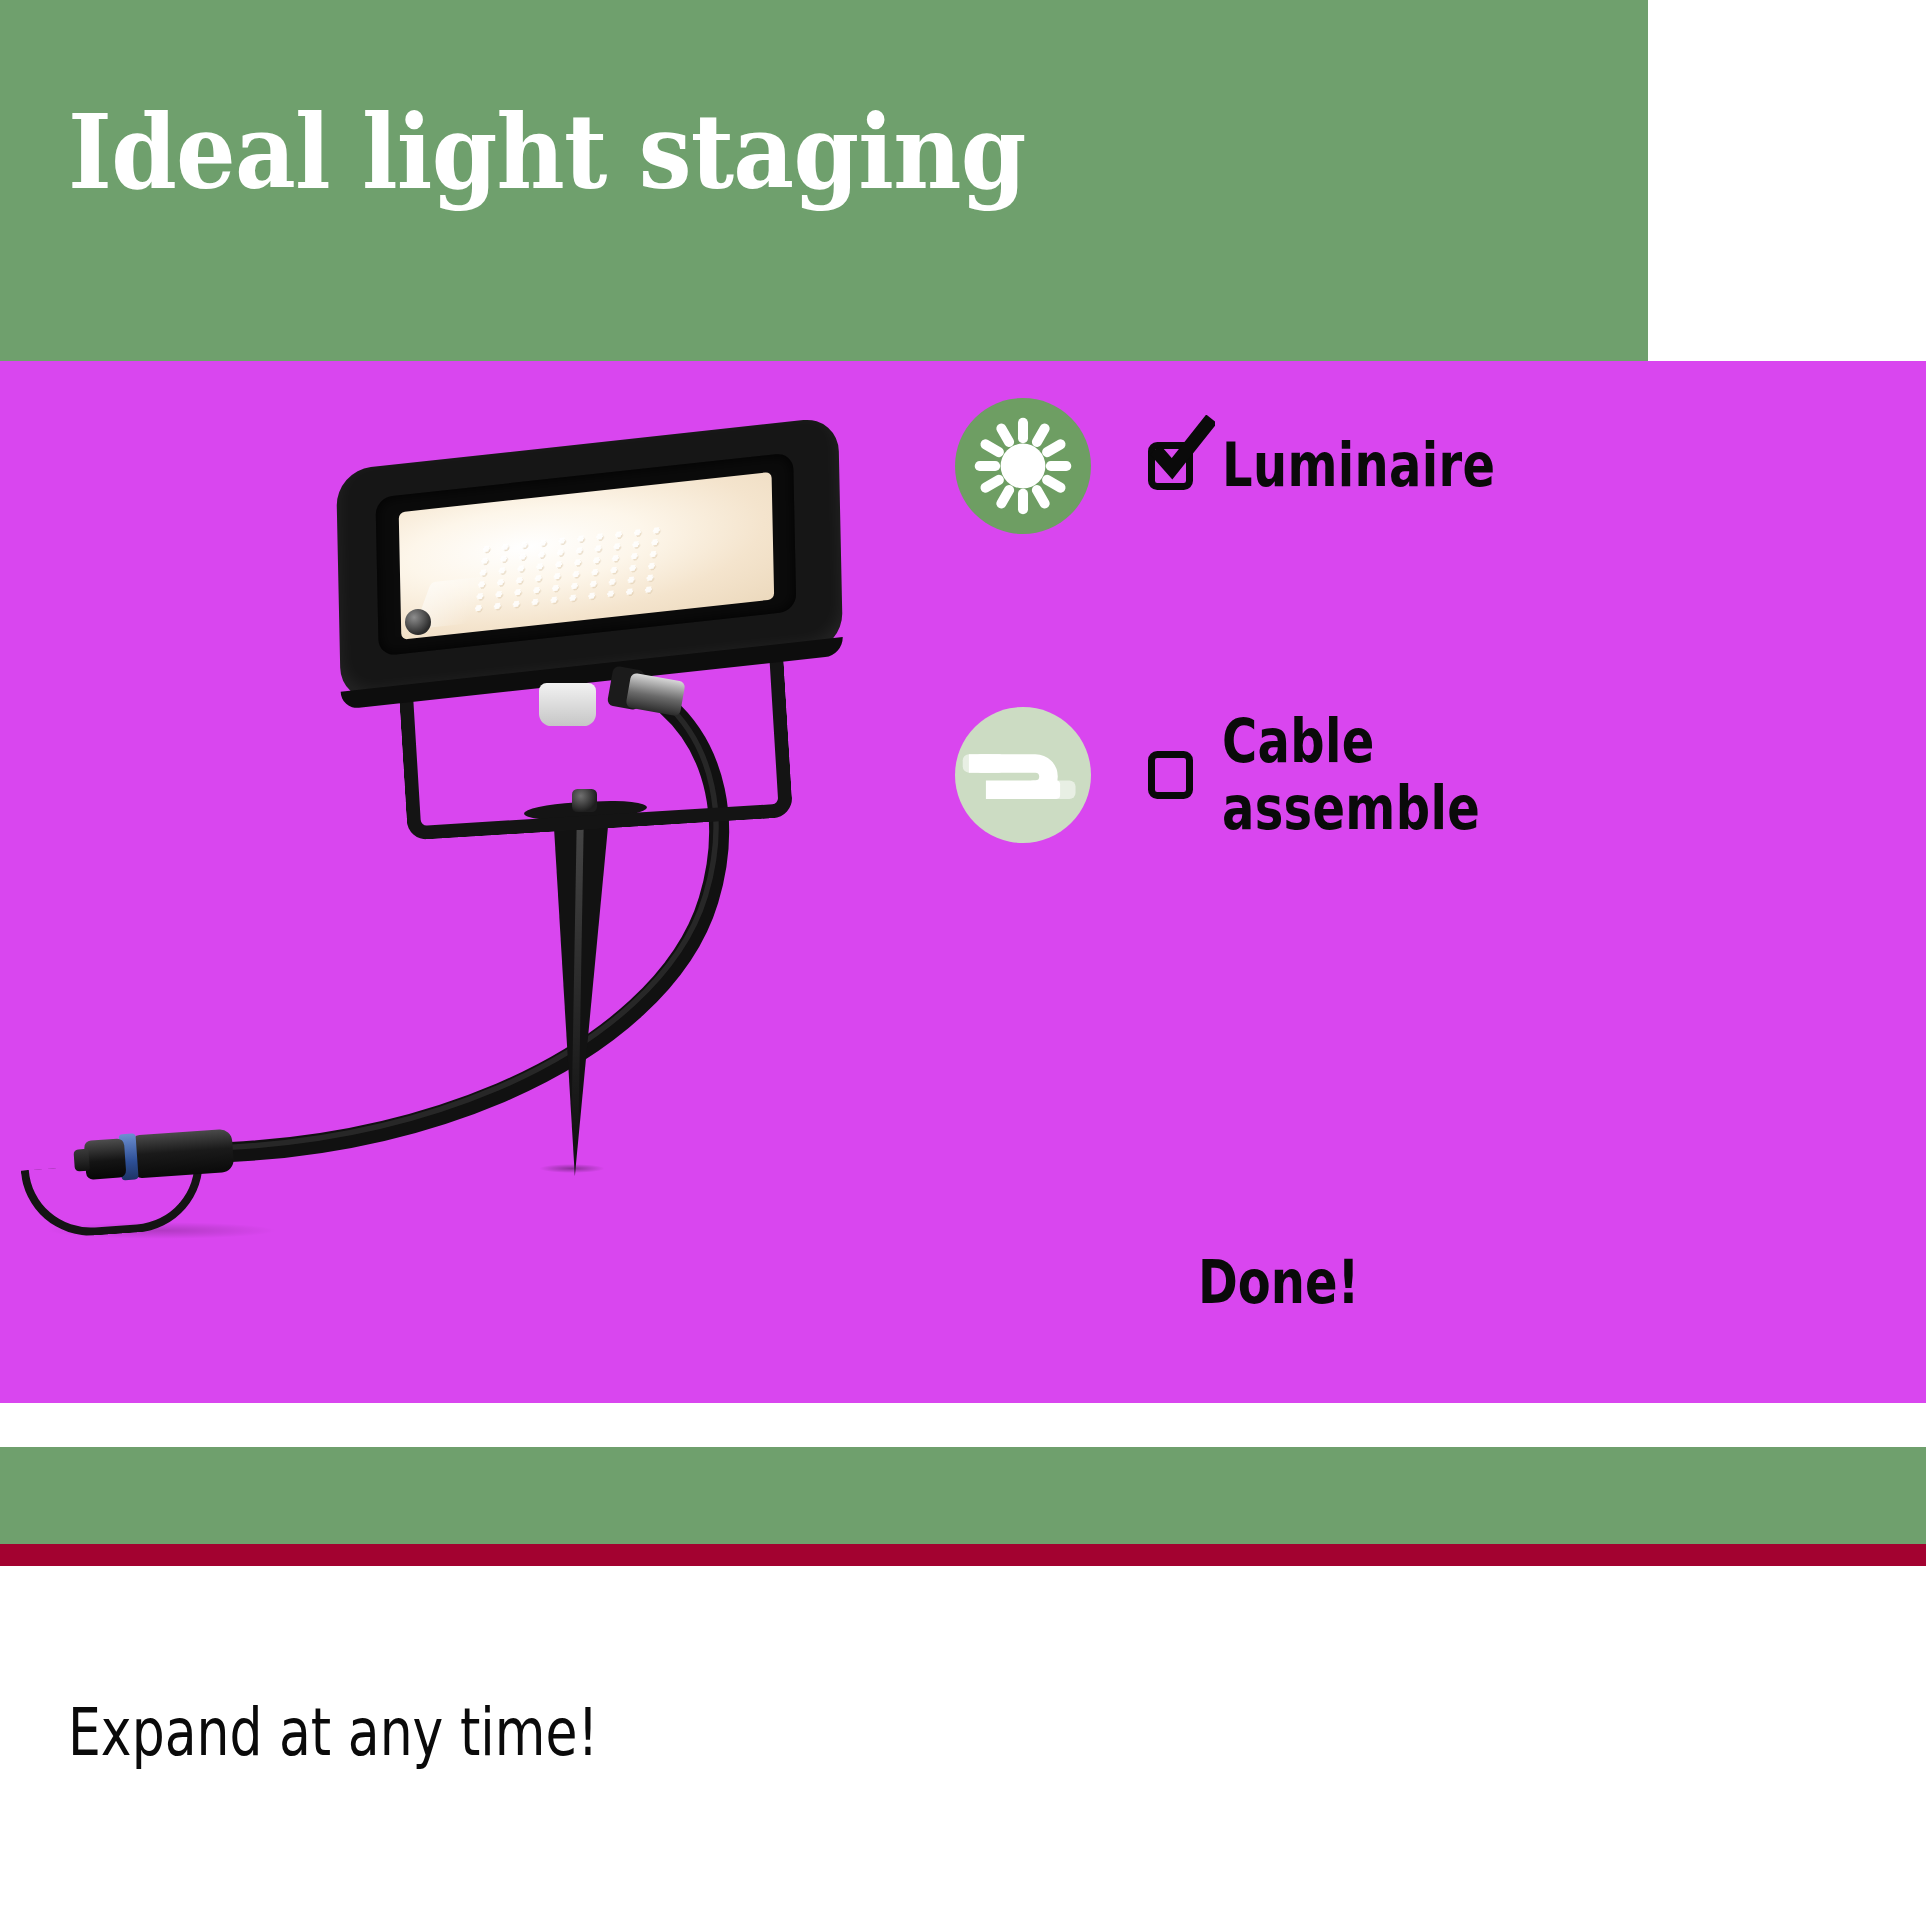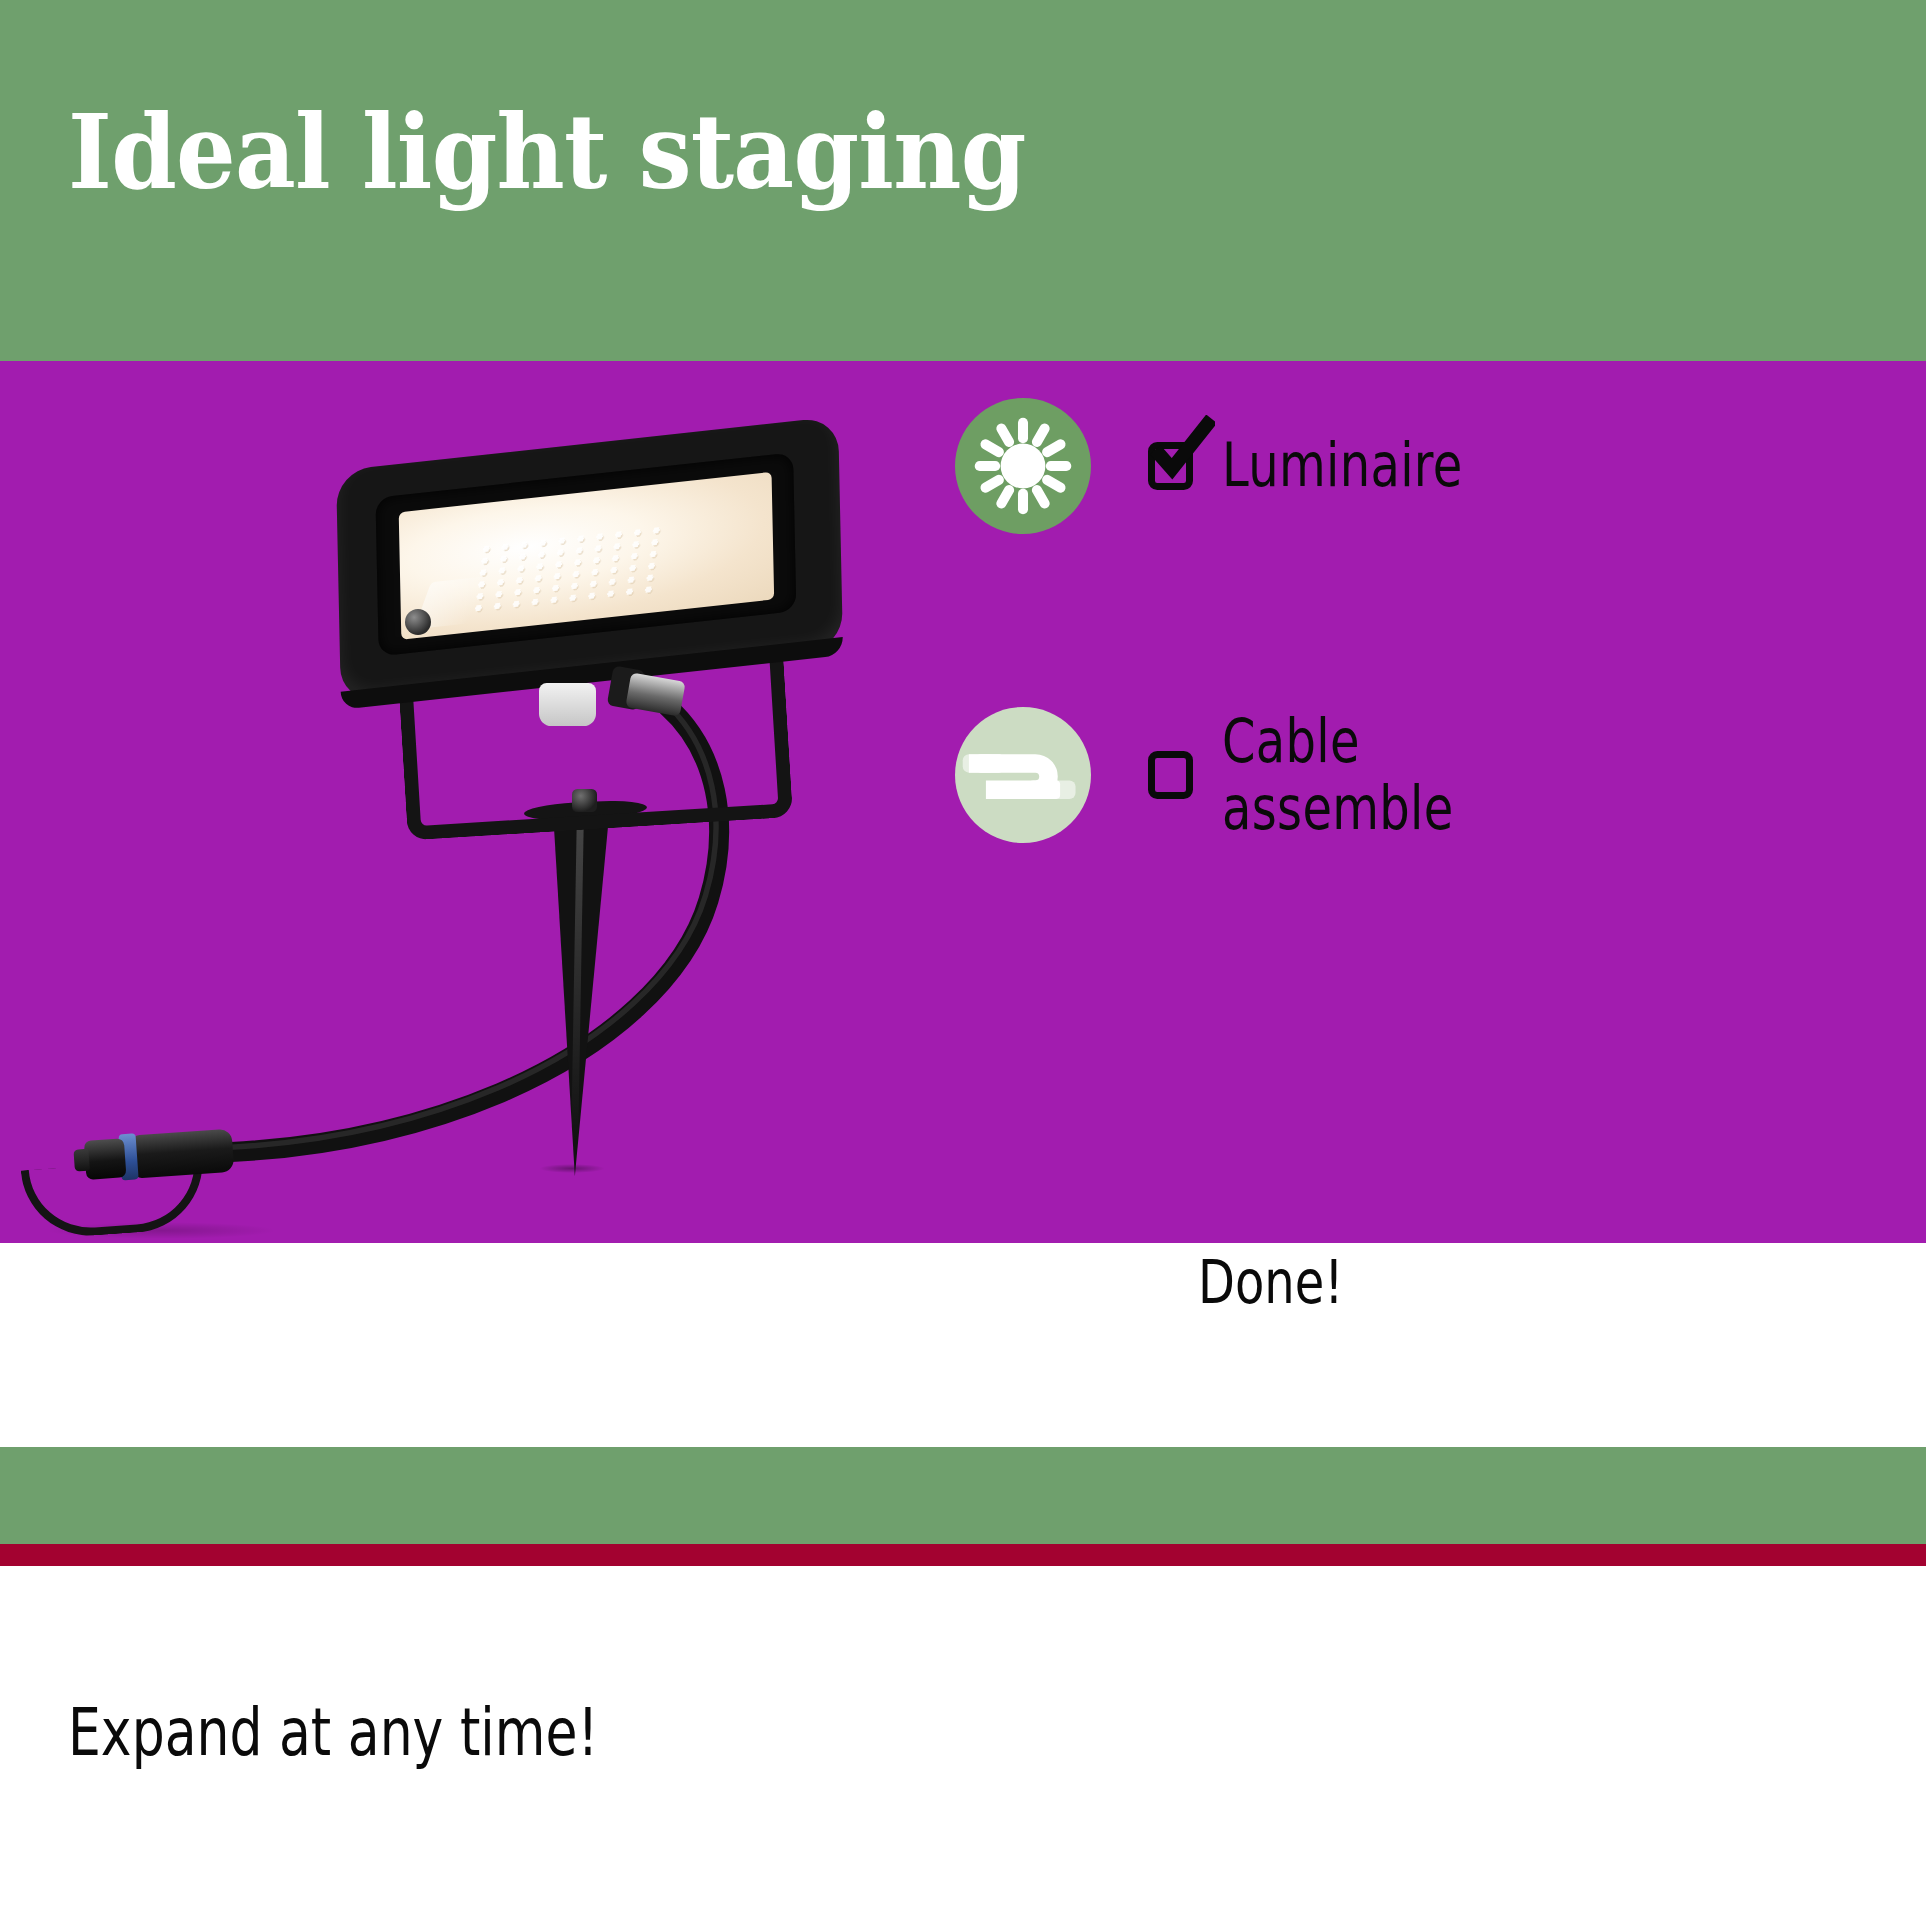--- a/index.html
+++ b/index.html
@@ -17,21 +17,21 @@
     position: relative;
     width: 1926px;
     height: 1926px;
     background: #ffffff;
   }
 
   
   .header-bar {
     position: absolute;
     left: 0; top: 0;
-    width: 1926px;
+    width: 1648px;
     height: 361px;
     background: #6FA06D;
   }
   .header-title {
     position: absolute;
     left: 68px;
     top: 99px;
     font-family: "DejaVu Serif", serif;
     font-weight: bold;
     font-size: 102px;
@@ -41,22 +41,23 @@
     transform: scaleX(0.92);
     transform-origin: left top;
     white-space: nowrap;
   }
 
   
   .content {
     position: absolute;
     left: 0; top: 361px;
     width: 1926px;
-    height: 882px;
-    background: #a21caf;
+    height: 1042px;
+    background: #d946ef;
+    font-weight: bold;
   }
 
   .product-stage {
     position: absolute;
     left: 0; top: 0;
     width: 955px;
     height: 1086px;
   }
 
   

